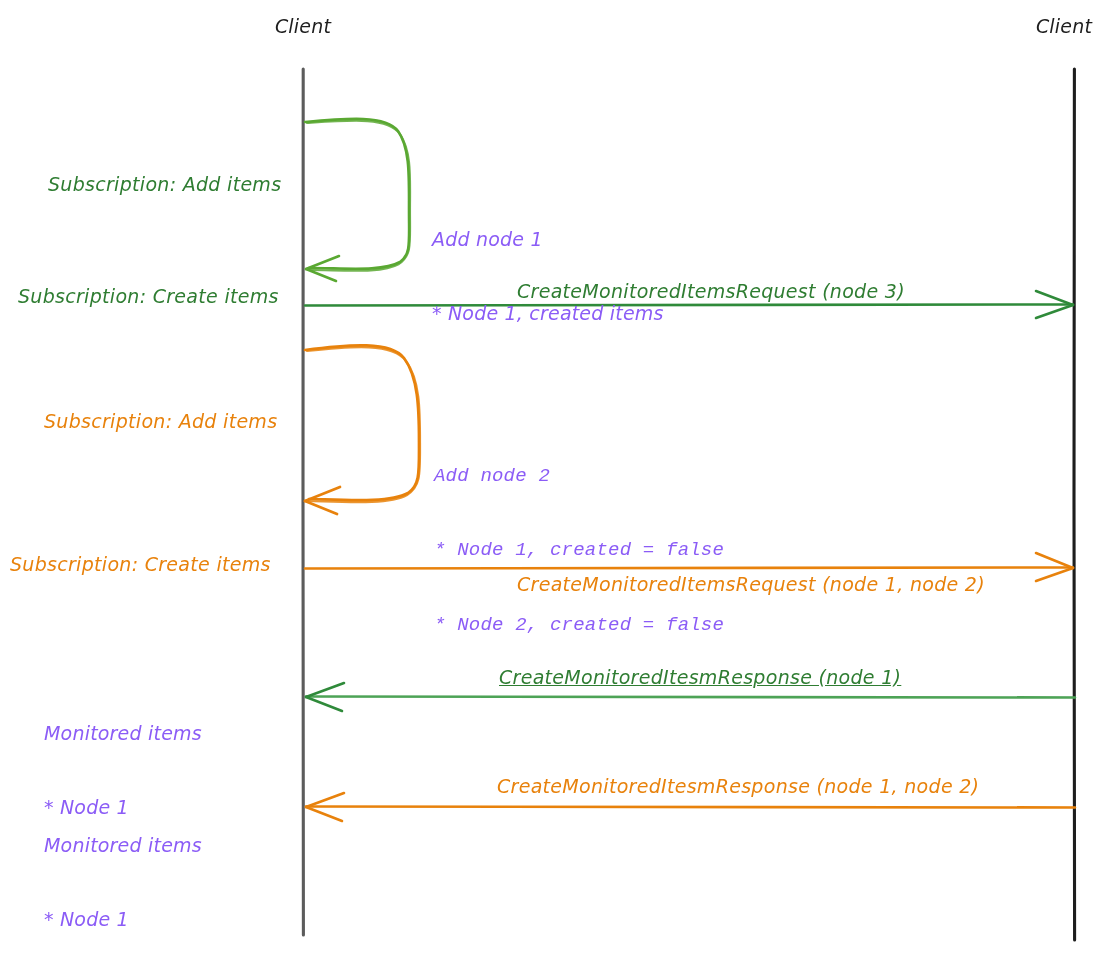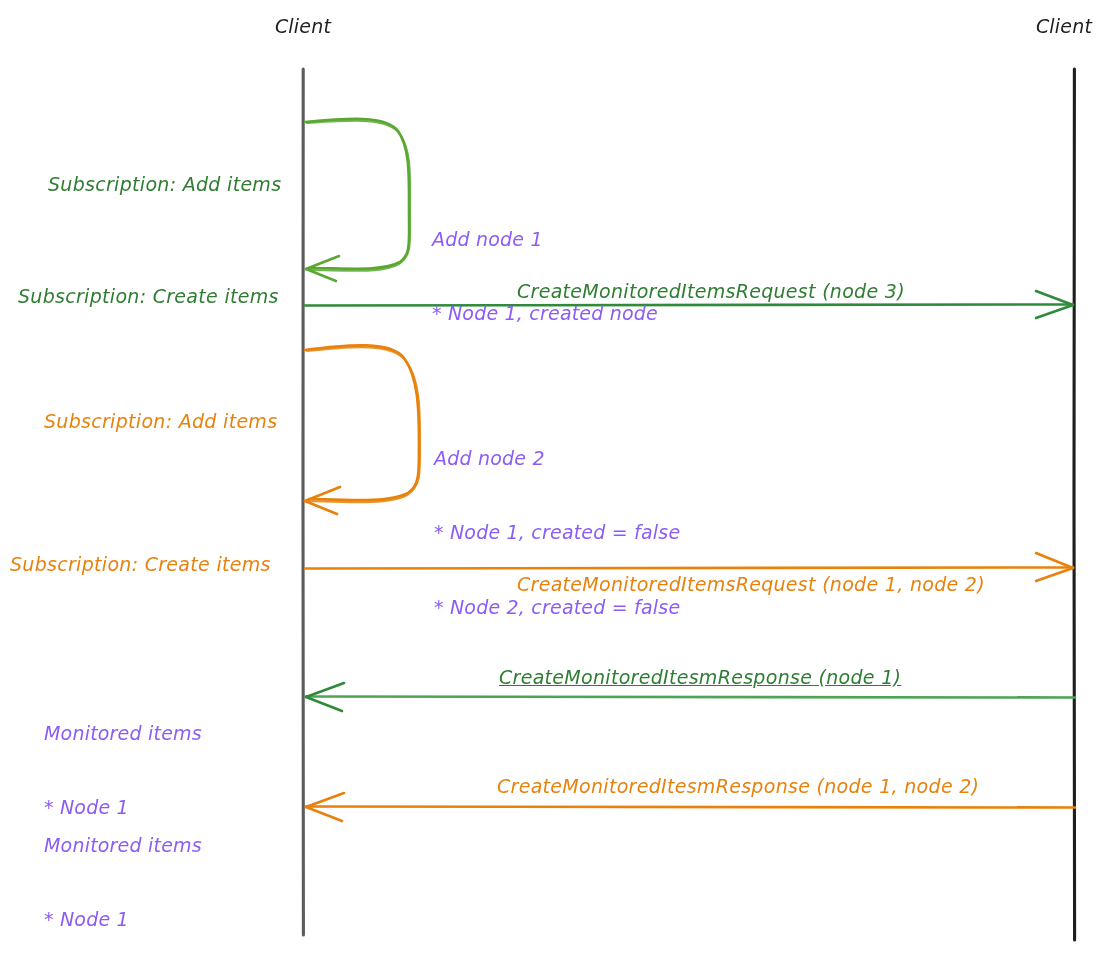--- a/index.html
+++ b/index.html
@@ -124,24 +124,24 @@
   <div class="txt actor-label" style="left:243px; top:14px; width:120px;">Client</div>
   <div class="txt actor-label" style="left:1014px; top:14px; width:100px;">Client</div>
 
   <div class="txt side-label green" style="left:48px; top:172px;">Subscription: Add items</div>
   <div class="txt side-label green" style="left:18px; top:284px;">Subscription: Create items</div>
   <div class="txt side-label orange" style="left:44px; top:409px;">Subscription: Add items</div>
   <div class="txt side-label orange" style="left:10px; top:552px;">Subscription: Create items</div>
 
   <div class="txt note-text" style="left:432px; top:178px;">
     <div>Add node 1</div>
-    <div>* Node 1, created node</div>
+    <div>* Node 1, created items</div>
   </div>
 
-  <div class="txt note-text" style="left:434px; top:397px;">
+  <div class="txt note-text" style="left:434px; top:415px;font-family:Liberation Mono, monospace;">
     <div>Add node 2</div>
     <div>* Node 1, created = false</div>
     <div>* Node 2, created = false</div>
   </div>
 
   <div class="txt note-text" style="left:44px; top:672px;">
     <div>Monitored items</div>
     <div>* Node 1</div>
   </div>
 

